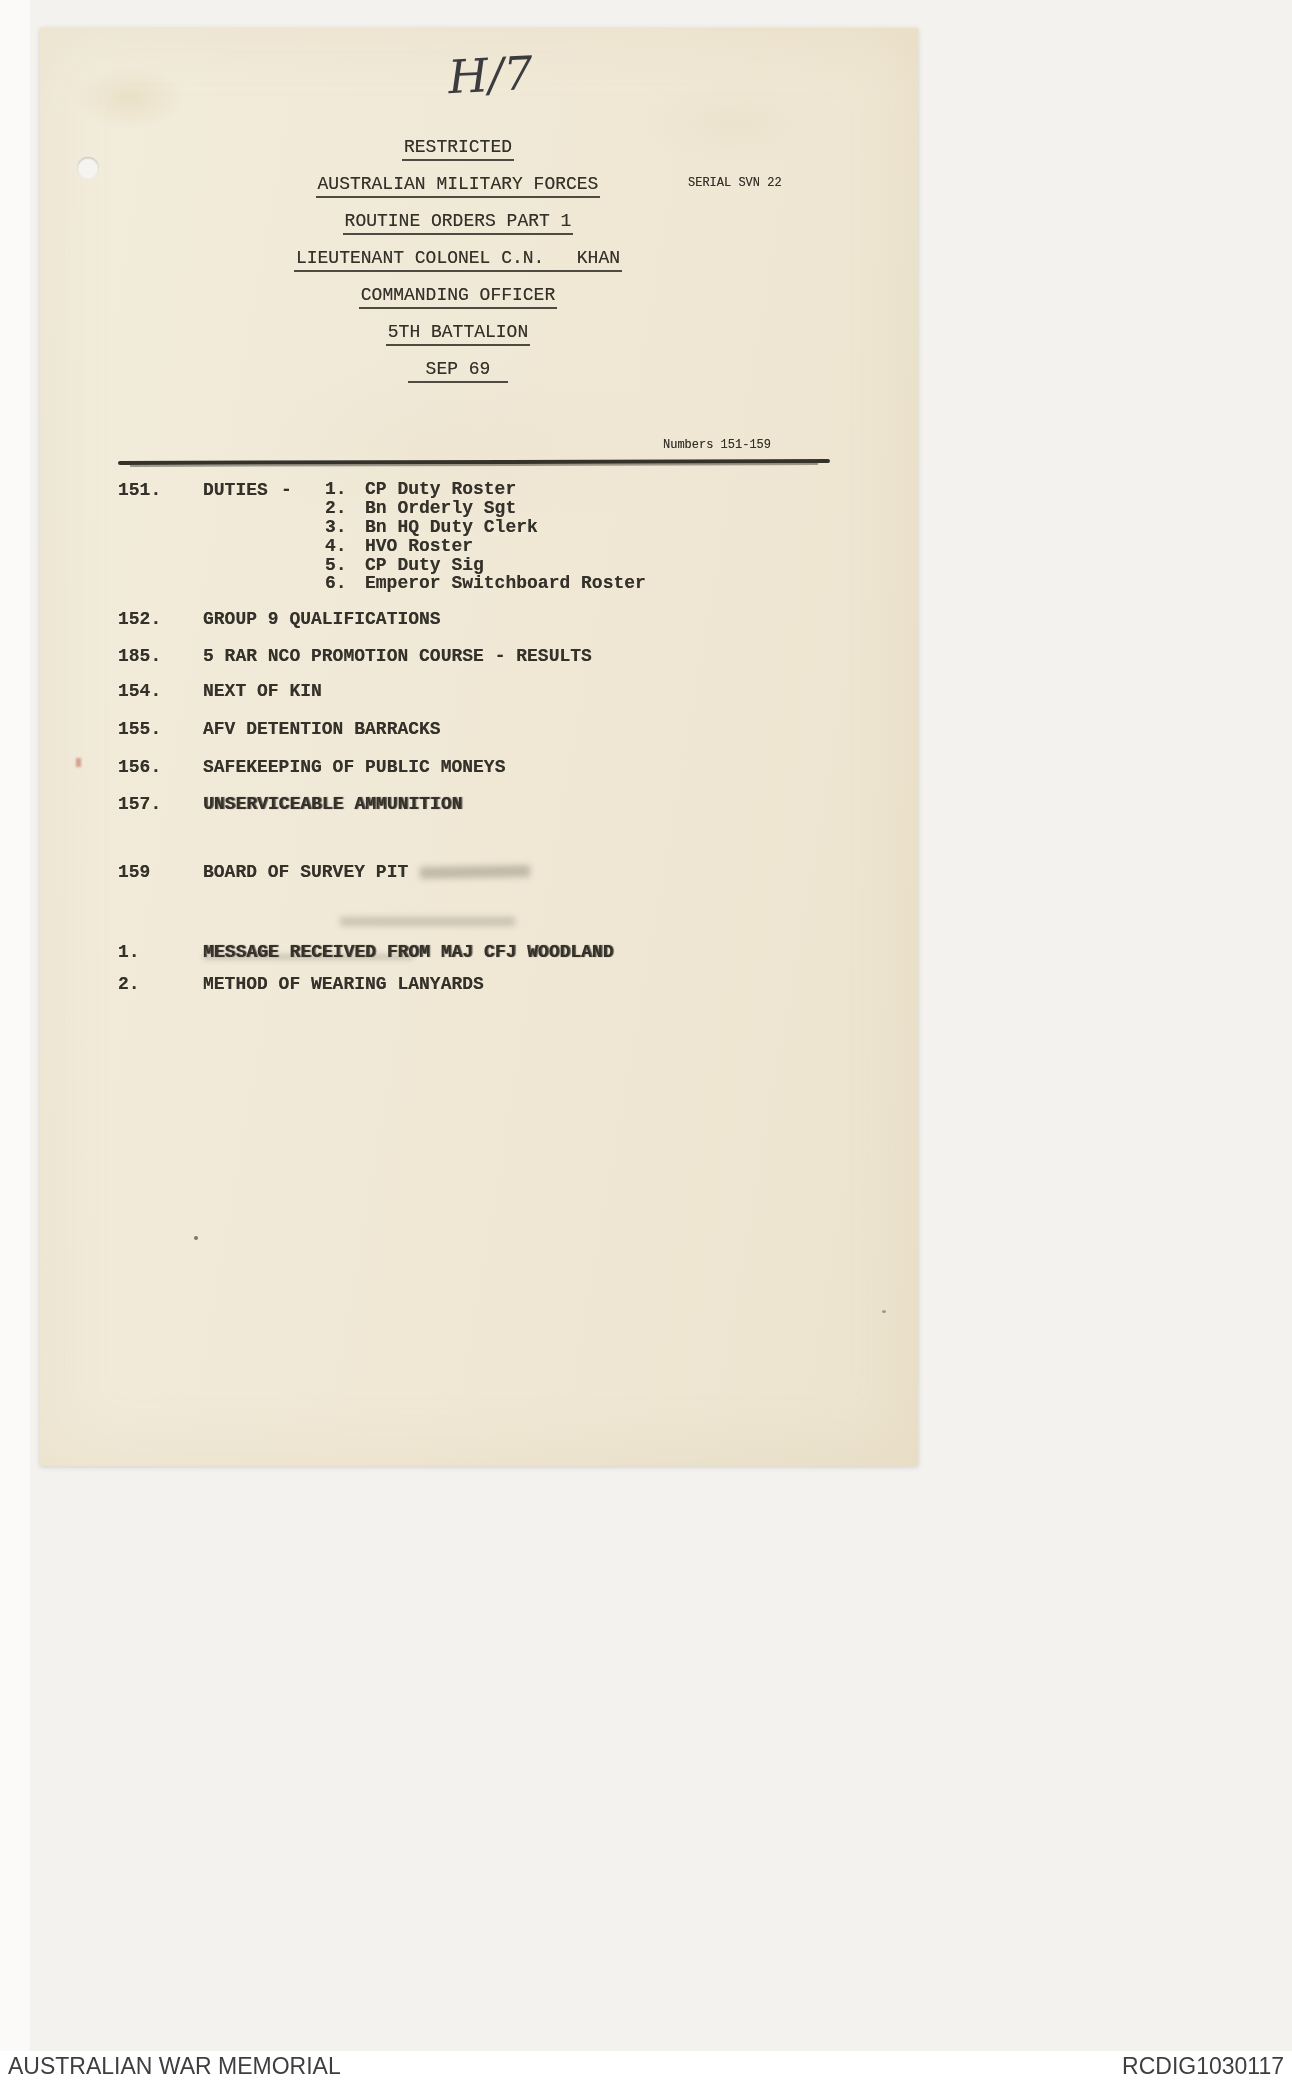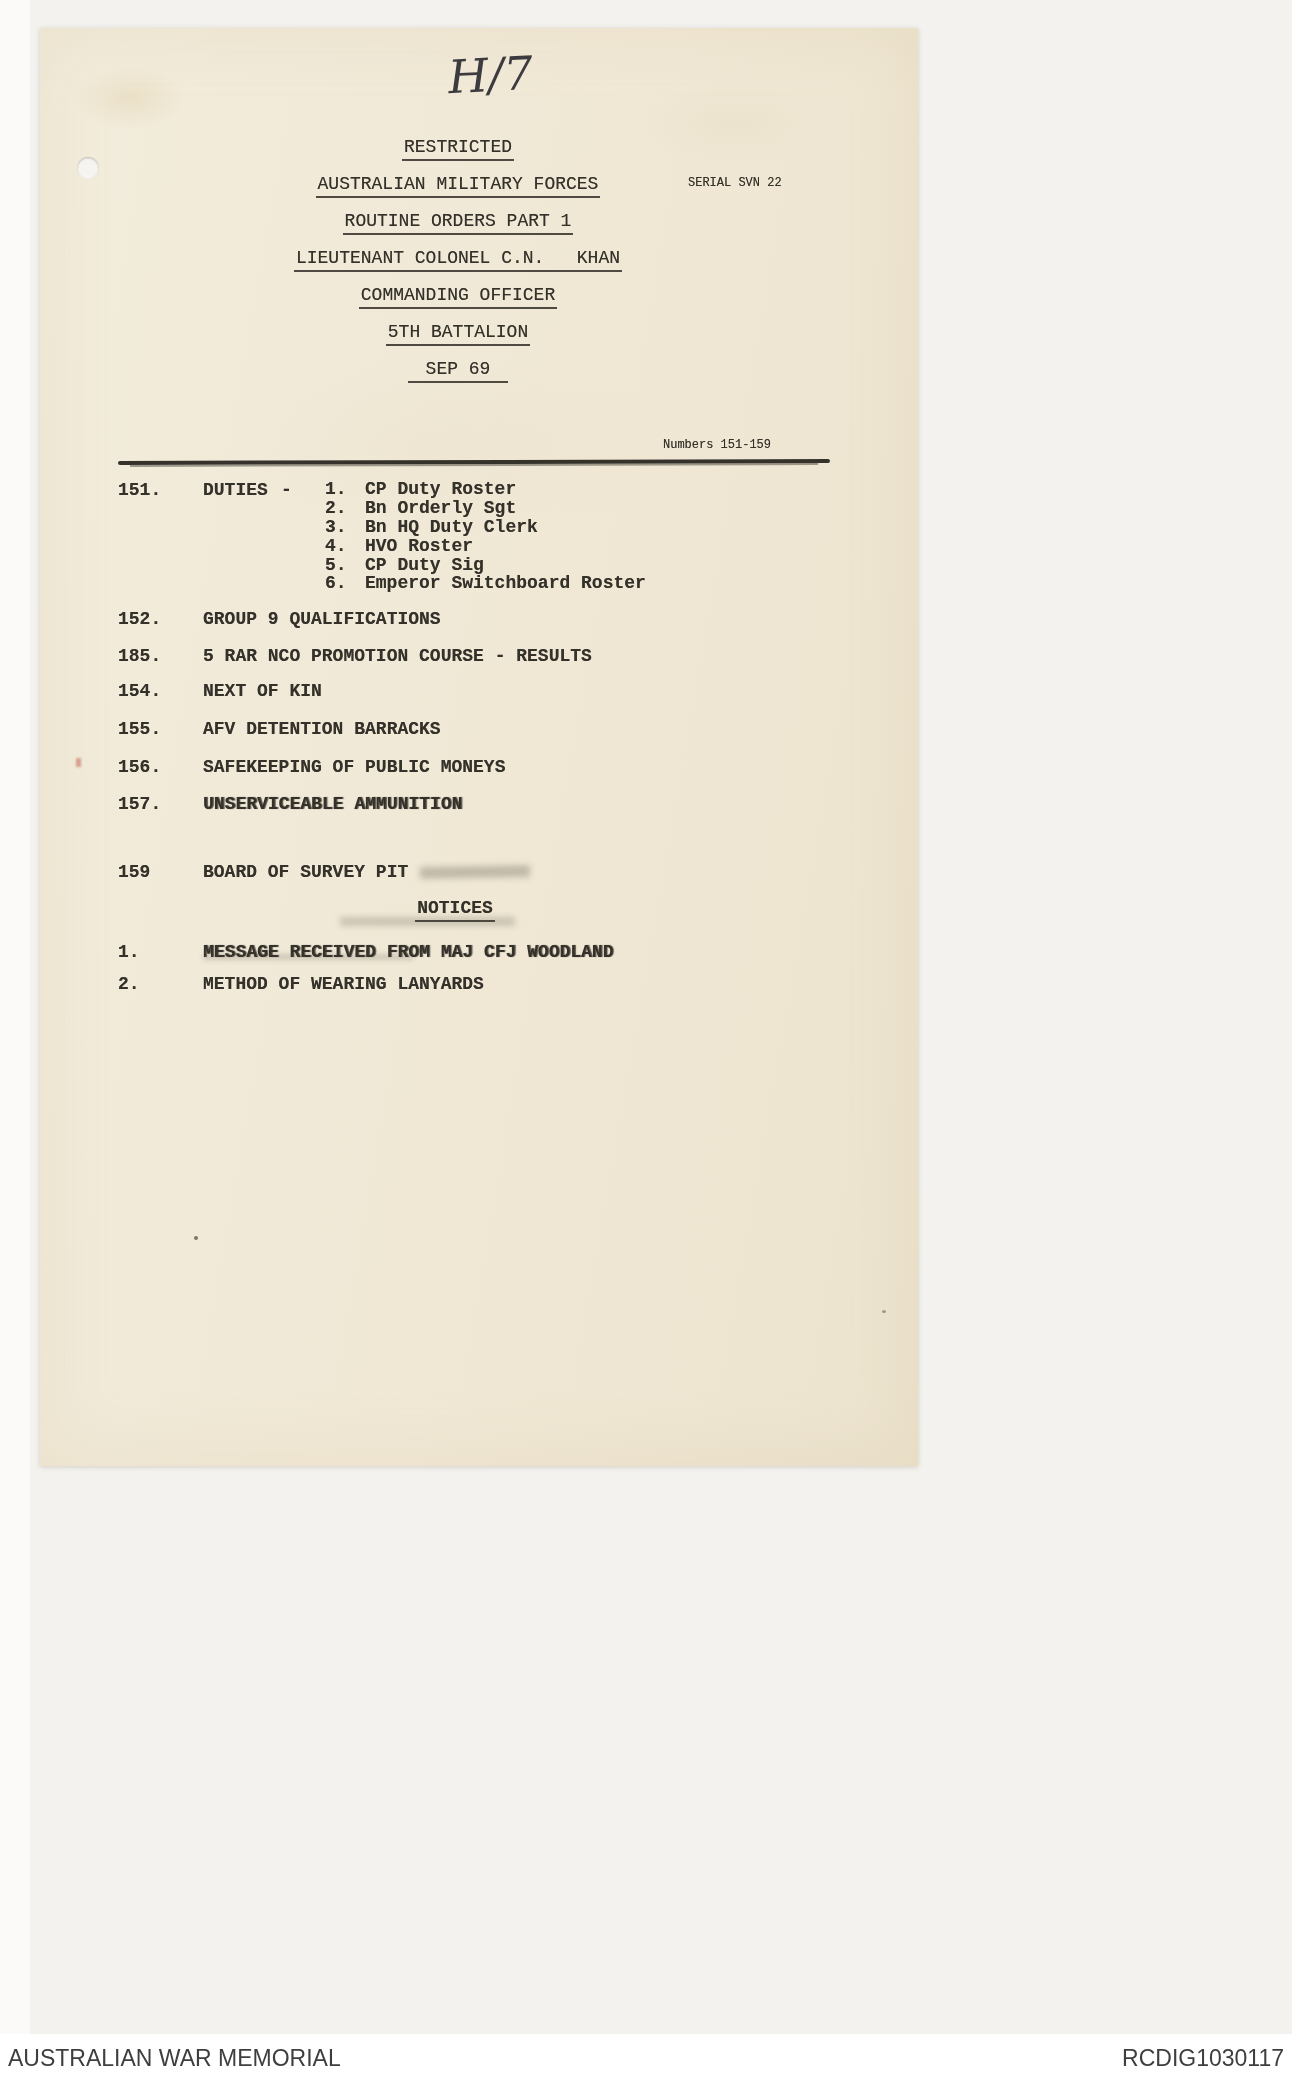--- a/index.html
+++ b/index.html
@@ -70,21 +70,21 @@
     background:rgba(70,64,52,0.20); filter:blur(2.5px); }
 
   .speck-red{ position:absolute; left:36px; top:730px; width:5px; height:9px;
     background:rgba(180,70,50,0.45); filter:blur(1px); }
   .speck-1{ position:absolute; left:154px; top:1208px; width:4px; height:4px; border-radius:50%;
     background:rgba(45,42,36,0.6); }
   .speck-2{ position:absolute; left:842px; top:1282px; width:4px; height:3px; border-radius:50%;
     background:rgba(45,42,36,0.4); }
 
   .footer{
-    position:absolute; left:0; bottom:0; width:100%; height:48px; background:#ffffff;
+    position:absolute; left:0; bottom:0; width:100%; height:31px; background:#ffffff;
     display:flex; justify-content:space-between; align-items:center; padding:0 8px;
     font-family:"Liberation Sans","DejaVu Sans",sans-serif; font-size:23px; color:#3e3e3e;
   }
 </style>
 </head>
 <body>
 
 <div class="canvas">
   <div class="left-strip"></div>
 
@@ -147,23 +147,20 @@
         <span class="num typed">157.</span>
         <span class="title typed smudged">UNSERVICEABLE AMMUNITION</span>
       </div>
       <div class="row" style="top:382px">
         <span class="num typed">159</span>
         <span class="title typed">BOARD OF SURVEY PIT</span>
       </div>
 
       <div class="smear-pit"></div>
 
-      <div class="notices-heading">
-        <span class="u typed">NOTICES</span>
-      </div>
       <div class="smear-notices"></div>
 
       <div class="row" style="top:462px">
         <span class="num typed">1.</span>
         <span class="title typed smudged">MESSAGE RECEIVED FROM MAJ CFJ WOODLAND</span>
       </div>
       <div class="smear-n1"></div>
       <div class="row" style="top:494px">
         <span class="num typed">2.</span>
         <span class="title typed">METHOD OF WEARING LANYARDS</span>

